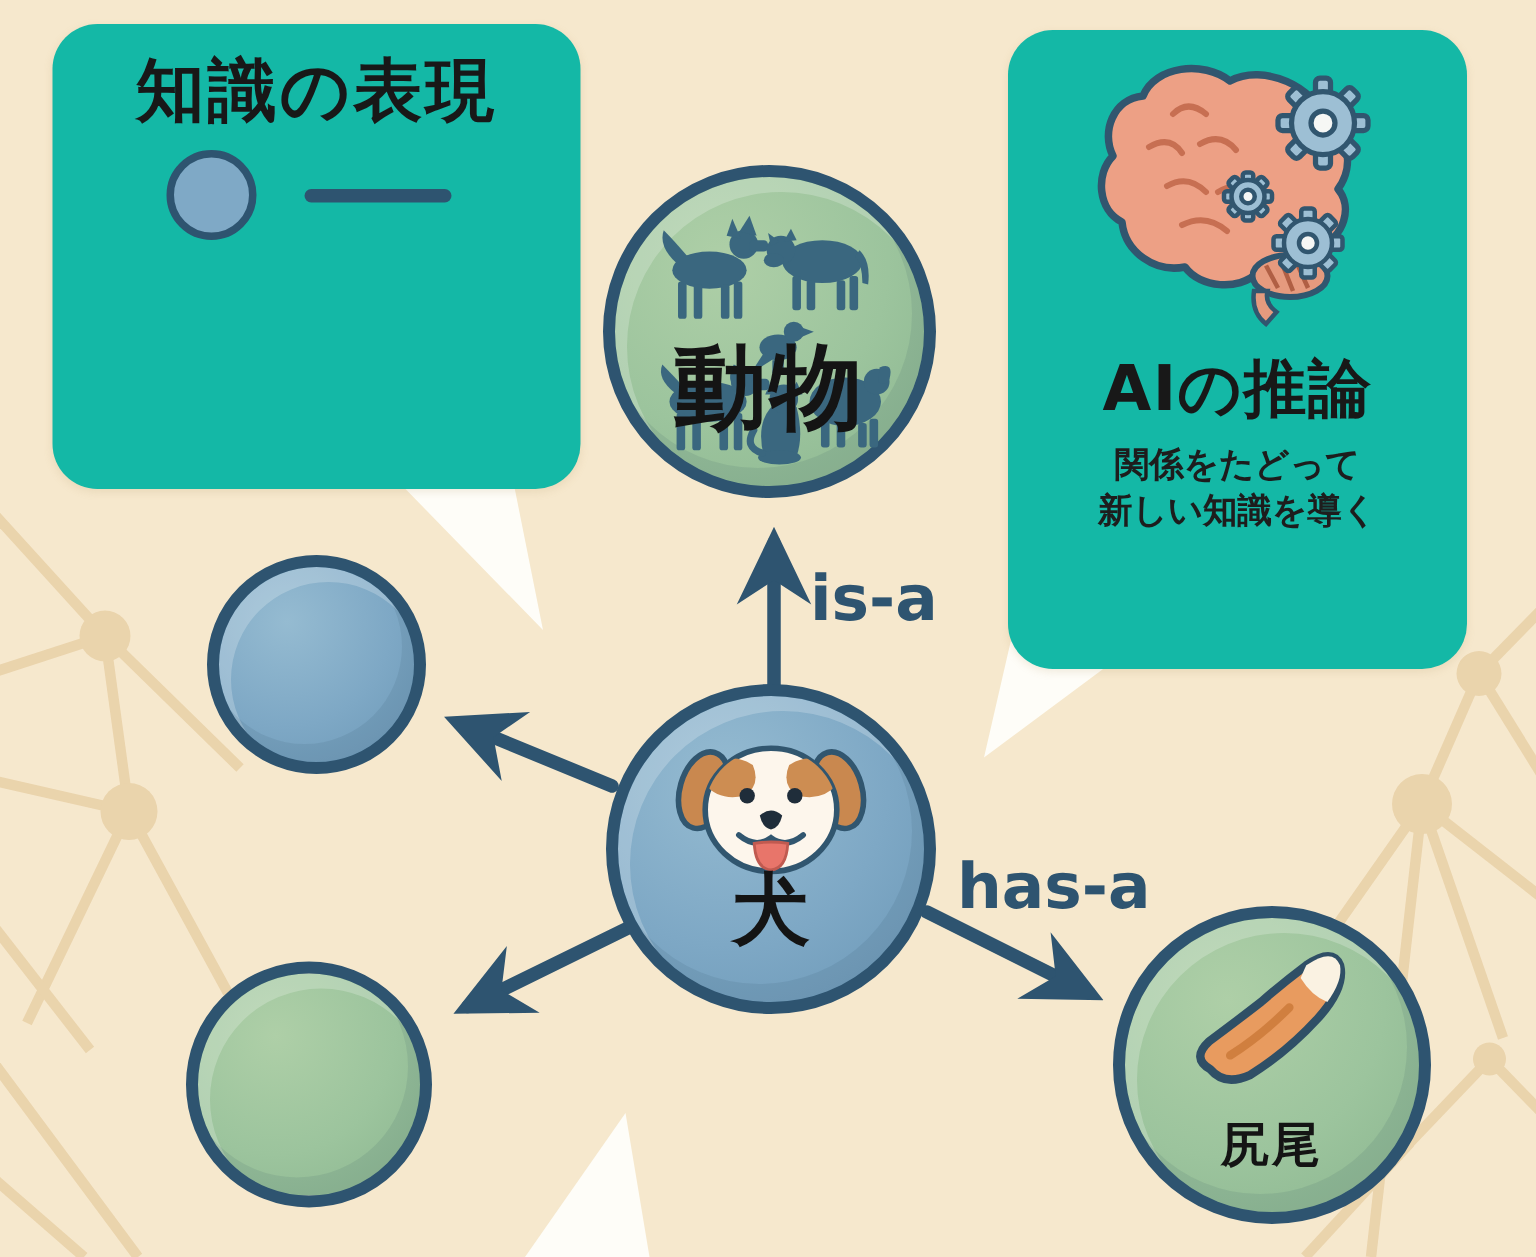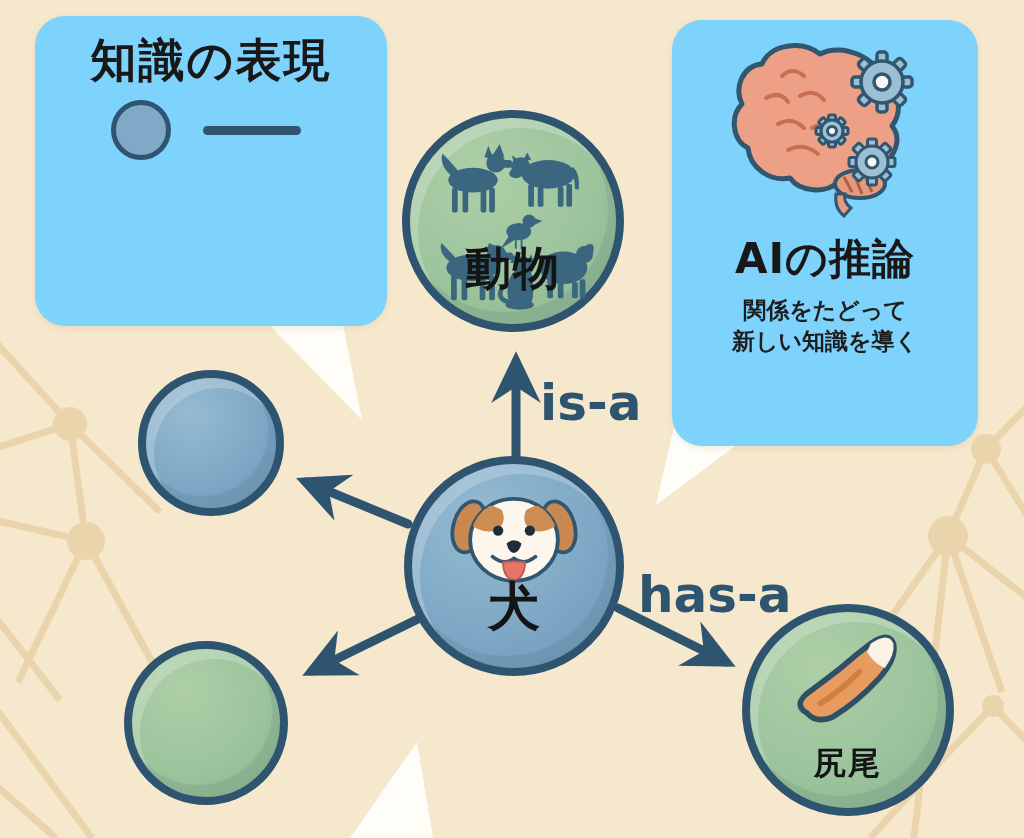--- a/index.html
+++ b/index.html
@@ -1,51 +1,51 @@
 <!DOCTYPE html>
 <html><head>
 <meta charset="utf-8">
 <style>
   html,body{margin:0;padding:0;}
   body{font-family:"DejaVu Sans","Liberation Sans",sans-serif;}
   #stage{position:relative;width:1024px;height:838px;background:#f6e8cd;overflow:hidden;}
   #stage svg.layer{position:absolute;left:0;top:0;}
 
   
-  .bubble{position:absolute;background:#7dd3fc;border-radius:30px;box-shadow:0 2px 6px rgba(180,150,100,0.18);}
+  .bubble{position:absolute;background:#14b8a6;border-radius:30px;box-shadow:0 2px 6px rgba(180,150,100,0.18);}
   .bubble-knowledge{left:35px;top:16px;width:352px;height:296px;padding:14px 0 0 0;}
   .bubble-knowledge .title{font-size:46px;font-weight:bold;color:#181818;text-align:center;letter-spacing:2px;}
   .bubble-knowledge .body{margin:10px 0 0 26px;font-size:35px;font-weight:bold;color:#1d1d1d;line-height:1.4;}
   .bubble-knowledge .body .indent{padding-left:48px;}
   .legend{display:flex;align-items:center;margin:8px 0 0 76px;}
   .legend .node-swatch{width:50px;height:50px;border-radius:50%;background:#7fa9c6;border:5px solid #2e5470;}
   .legend .link-swatch{width:98px;height:9px;border-radius:5px;background:#2e5470;margin-left:32px;}
 
   .bubble-reasoning{left:672px;top:20px;width:306px;height:410px;text-align:center;padding-top:16px;}
   .bubble-reasoning .title{font-size:42px;font-weight:bold;color:#181818;margin-top:6px;letter-spacing:1px;}
   .bubble-reasoning .body{font-size:23px;font-weight:bold;color:#1d1d1d;line-height:1.35;margin-top:8px;}
 
   
   .node{position:absolute;border-radius:50%;border:8px solid #2e5470;box-sizing:border-box;
         box-shadow:inset -8px -12px 0 rgba(40,70,90,0.10), inset 8px 10px 0 rgba(255,255,255,0.22);}
   .node.blue{background:radial-gradient(circle at 35% 28%, #95bbd1, #7ea8c5 55%, #6b97b6);}
   .node.green{background:radial-gradient(circle at 35% 28%, #aecfa7, #9cc49d 55%, #8ab58f);}
   .node .label{position:absolute;left:0;right:0;text-align:center;font-weight:bold;color:#141414;}
   .node-animal{left:402px;top:110px;width:222px;height:222px;}
-  .node-animal .label{bottom:24px;font-size:46px;letter-spacing:2px;}
+  .node-animal .label{bottom:24px;font-size:62px;letter-spacing:2px;}
   .node-dog{left:404px;top:456px;width:220px;height:220px;}
   .node-dog .label{bottom:26px;font-size:52px;}
   .node-tail{left:742px;top:604px;width:212px;height:212px;}
   .node-tail .label{bottom:22px;font-size:32px;letter-spacing:2px;}
   .node-blank-blue{left:138px;top:370px;width:146px;height:146px;}
   .node-blank-green{left:124px;top:641px;width:164px;height:164px;}
   .node .icon{position:absolute;}
 
   
-  .edge-label{position:absolute;font-weight:bold;color:#2e5470;font-size:50px;}
+  .edge-label{position:absolute;font-weight:bold;color:#2e5470;font-size:42px;}
   .edge-label.isa{left:540px;top:374px;}
   .edge-label.hasa{left:638px;top:566px;}
 </style>
 </head>
 <body>
 
 <div id="stage">
 
   <svg class="layer" width="1024" height="838" viewBox="0 0 1024 838">
     <defs>

